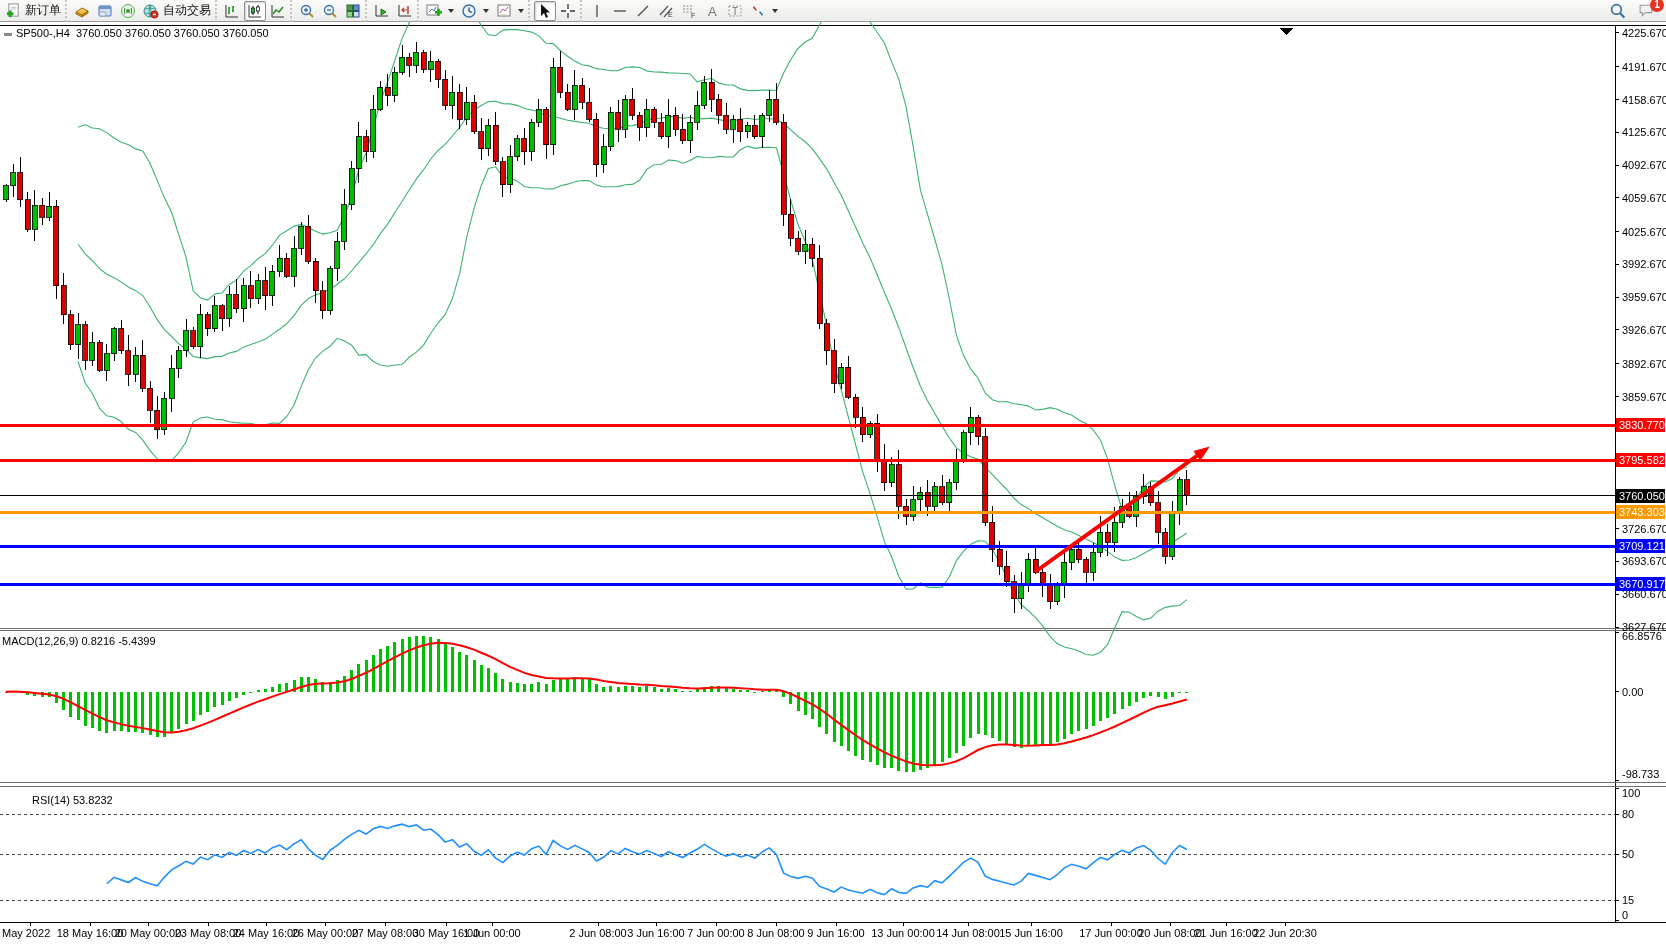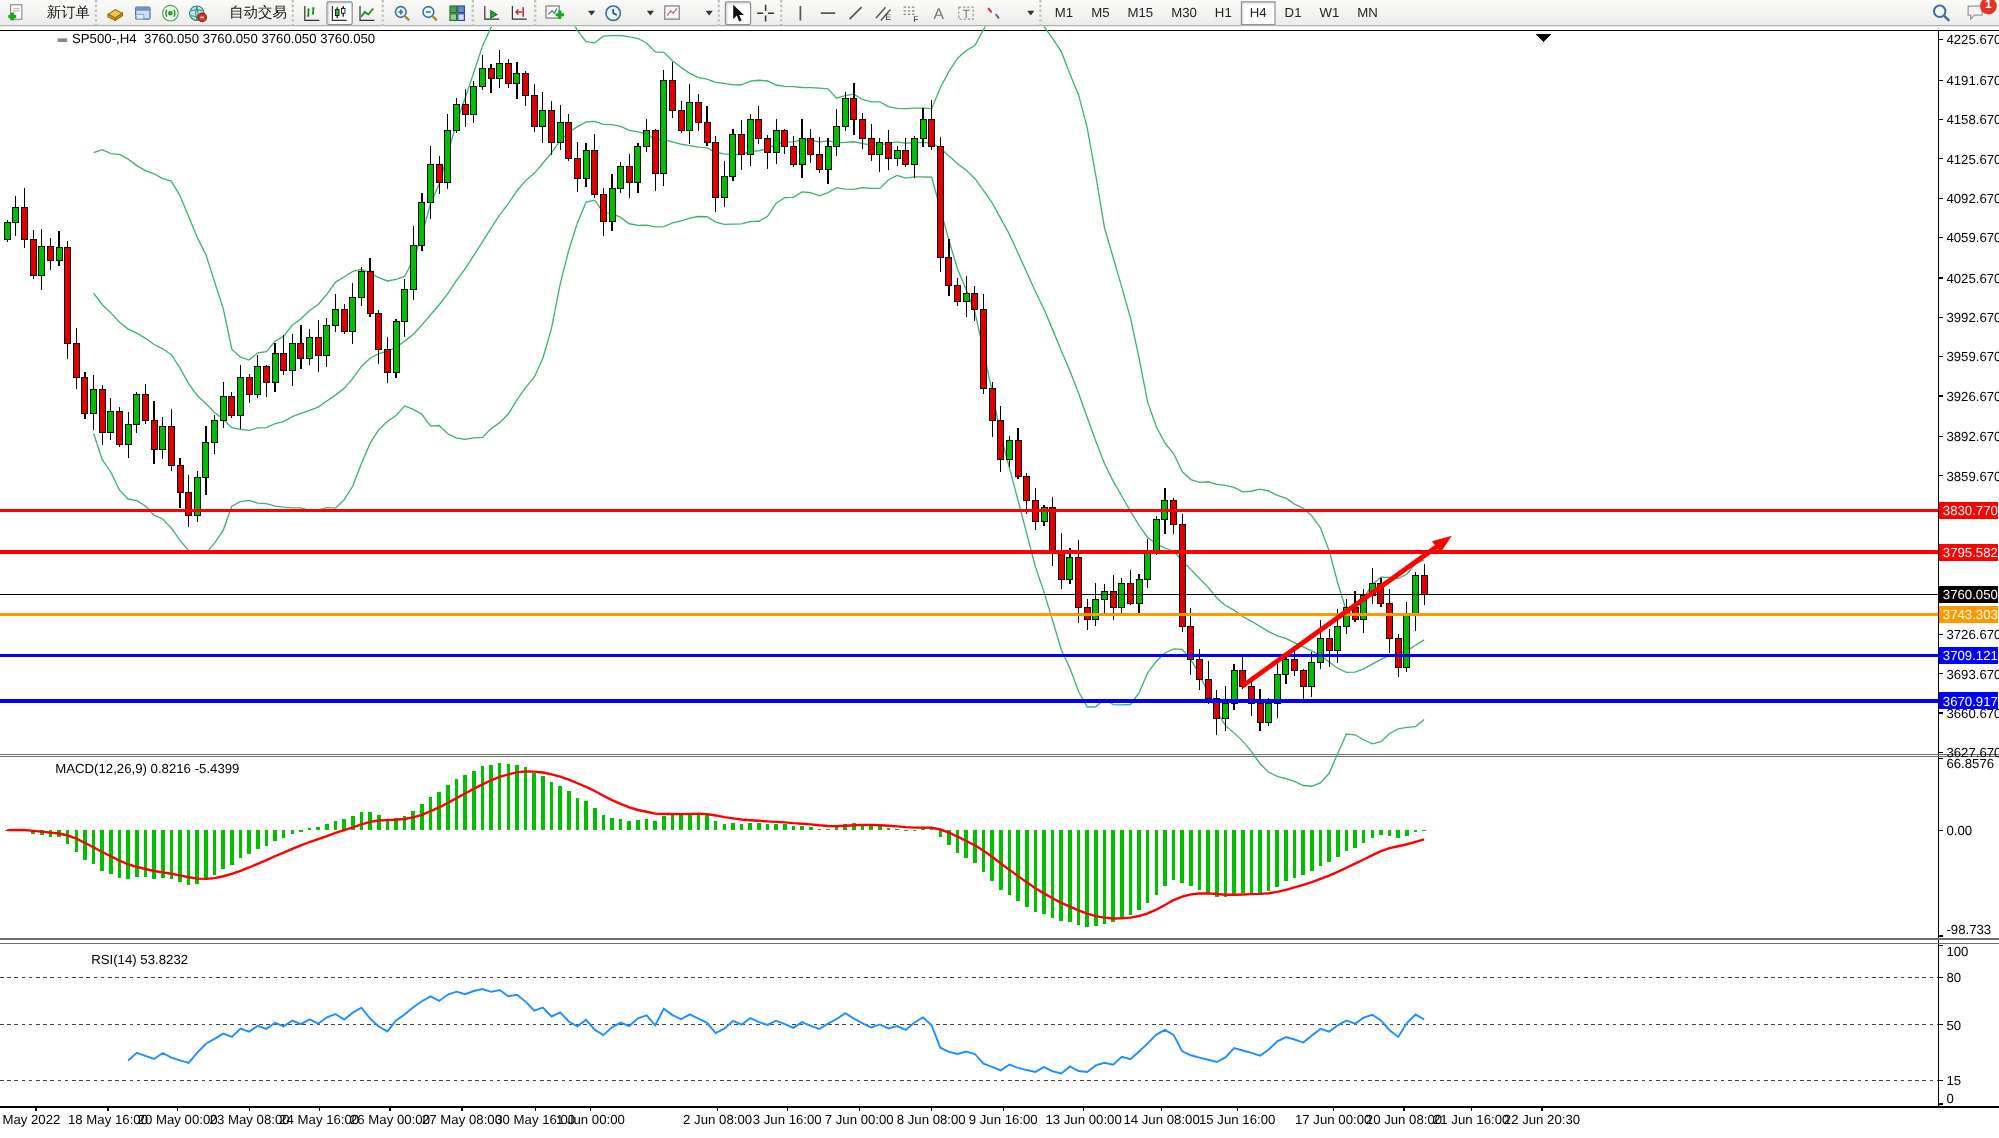--- a/index.html
+++ b/index.html
@@ -9,39 +9,39 @@
 
   
   .toolbar { position:absolute; top:0; left:0; width:1666px; height:22px;
     background:linear-gradient(#fbfbfa,#ececea); border-bottom:1px solid #9a9a9a;
     display:flex; align-items:center; padding:0 2px; gap:1px; }
   .tb-group { display:flex; align-items:center; height:22px; padding-left:4px;
     border-left:2px dotted #c2c2c2; gap:1px; }
   .tb-group.first { border-left:none; padding-left:1px; }
   .tb-btn { display:flex; align-items:center; justify-content:center; height:20px;
     min-width:22px; padding:0 2px; border:1px solid transparent; border-radius:2px;
-    cursor:default; gap:18px; }
+    cursor:default; gap:4px; }
   .tb-btn.pressed { background:#fff; border:1px solid #8f8f8f; box-shadow:inset 1px 1px 2px #cfcfcf; }
   .tb-btn svg { display:block; }
   .tb-label { font-size:12px; color:#111; white-space:nowrap; }
   .caret { width:0; height:0; border-left:3px solid transparent; border-right:3px solid transparent;
     border-top:4px solid #333; margin-left:2px; }
   .tf-btn { font-size:11px; color:#222; padding:2px 6px; height:20px; display:flex;
     align-items:center; border:1px solid transparent; }
   .tf-btn.active { background:#fff; border:1px solid #8f8f8f; box-shadow:inset 1px 1px 2px #d6d6d6; }
   .tb-right { margin-left:auto; display:flex; align-items:center; gap:6px; padding-right:6px; }
   .badge { position:absolute; top:-4px; right:-7px; background:#e53222; color:#fff;
     font-size:10px; font-weight:bold; border-radius:8px; min-width:14px; height:14px;
     display:flex; align-items:center; justify-content:center; padding:0 3px; }
   .chat-wrap { position:relative; }
 
   
   .chart-area { position:absolute; top:22px; left:0; width:1666px; height:926px; background:#fff; }
   #chart { position:absolute; top:0; left:0; }
-  .ovl { position:absolute; font-size:11px; color:#000; white-space:nowrap;margin-left:44px; }
+  .ovl { position:absolute; font-size:11px; color:#000; white-space:nowrap; }
   .ovl b { font-weight:normal; }
   .title-glyph { display:inline-block; width:8px; height:3px; background:#888; margin-right:4px; vertical-align:middle; }
   text { font-family:"Liberation Sans","DejaVu Sans",sans-serif; }
 </style>
 </head>
 <body>
 
 <div class="app">
 
   <div class="toolbar">
@@ -292,31 +292,20 @@
         <span>
           <svg width="16" height="16" viewBox="0 0 16 16">
               <path d="M4 3 L7 7 L5.8 7.8 L3 4.4 Z" fill="#c03030"></path>
               <path d="M12 13 L9 9 L10.2 8.2 L13 11.6 Z" fill="#3a6ea5"></path>
             </svg>
         </span>
         <span class="caret"></span>
       </div>
     </div>
 
-    <div class="tb-group" id="tf-group">
-        <div class="tf-btn">M1</div>
-        <div class="tf-btn">M5</div>
-        <div class="tf-btn">M15</div>
-        <div class="tf-btn">M30</div>
-        <div class="tf-btn">H1</div>
-        <div class="tf-btn active">H4</div>
-        <div class="tf-btn">D1</div>
-        <div class="tf-btn">W1</div>
-        <div class="tf-btn">MN</div>
-      </div>
 
     <div class="tb-right">
       <div class="tb-btn">
         <span>
           <svg width="17" height="17" viewBox="0 0 16 16">
               <circle cx="7" cy="7" r="4.5" fill="none" stroke="#3a6ea5" stroke-width="1.6"></circle>
               <line x1="10.5" y1="10.5" x2="14.5" y2="14.5" stroke="#3a6ea5" stroke-width="2"></line>
             </svg>
         </span>
       </div>

